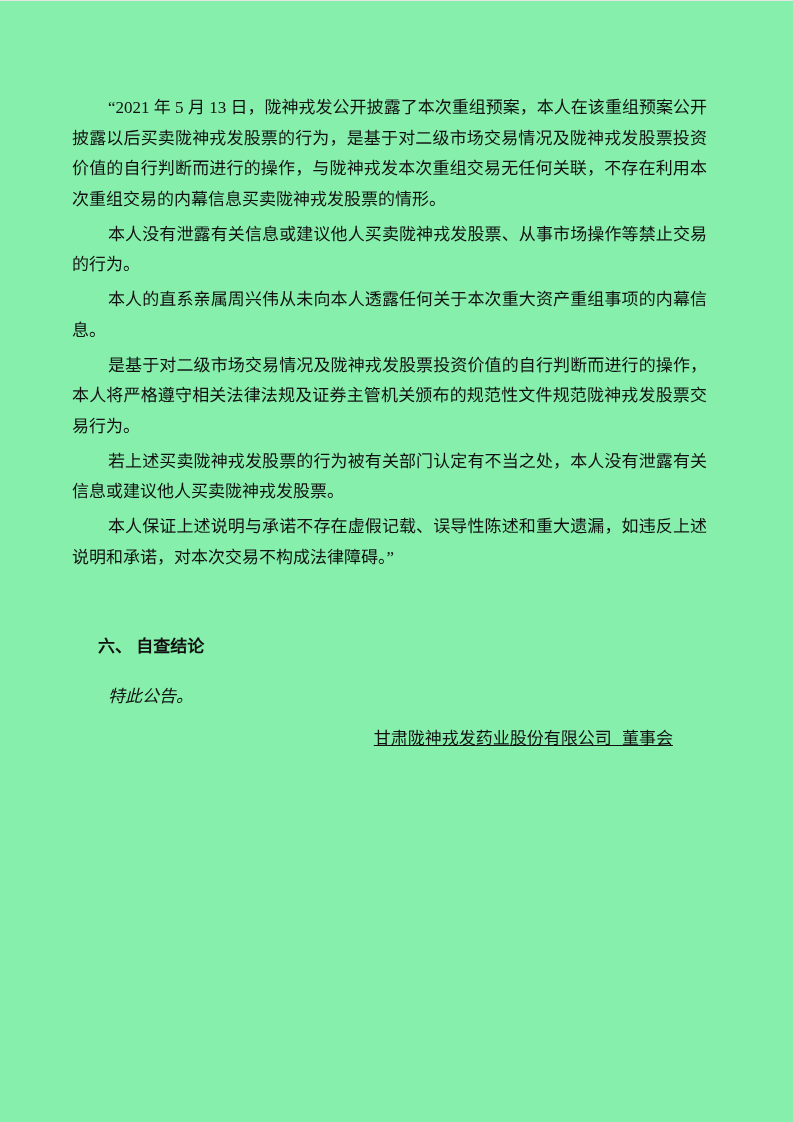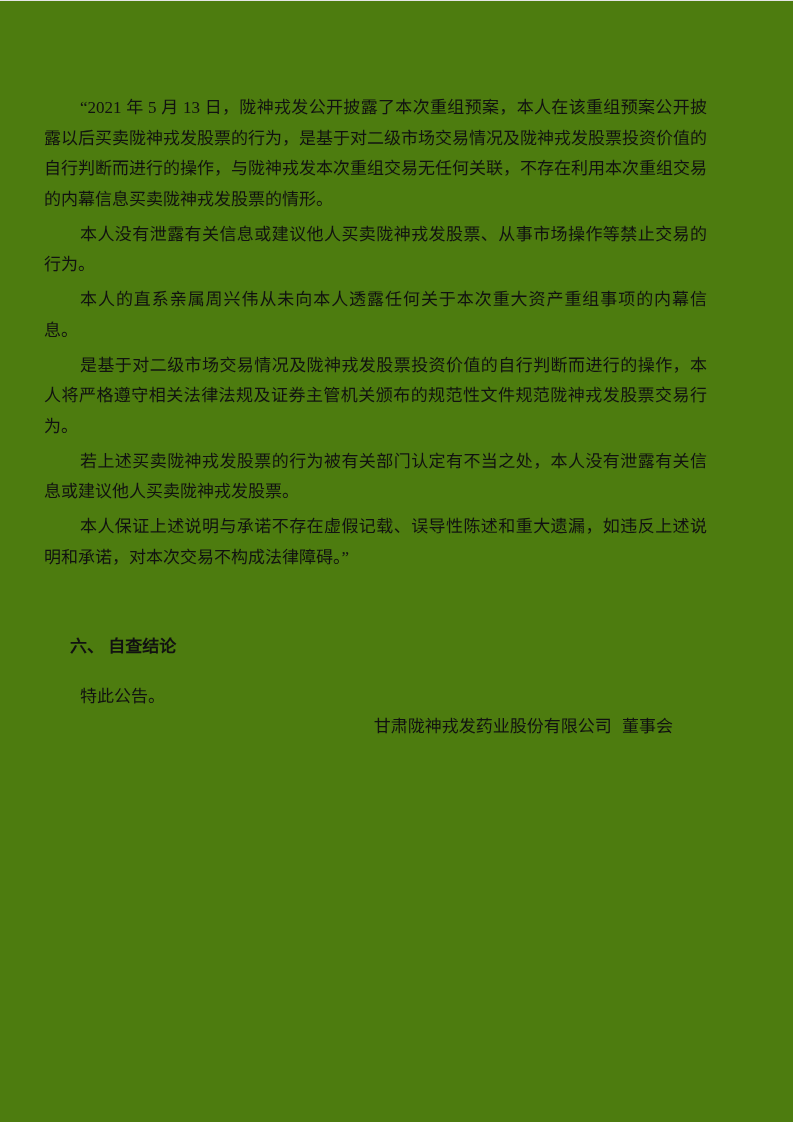--- a/index.html
+++ b/index.html
@@ -9,45 +9,47 @@
   }
   body {
     width: 793px;
     height: 1122px;
     overflow: hidden;
   }
   .page {
     box-sizing: border-box;
     width: 793px;
     height: 1122px;
-    background: #4d7c0f;
+    background: #86efac;
     color: #111111;
     border-top: 1px solid #e5e5e5;
-    padding: 92px 86px 0 44px;
+    padding: 92px 86px 0 72px;
     font-family: "Liberation Serif", "DejaVu Serif", serif;
     font-size: 17px;
     line-height: 30.5px;
   }
   .para {
     margin: 0 0 4.5px 0;
     text-indent: 36px;
     text-align: justify;
     text-justify: inter-character;
   }
   .section-heading {
     font-size: 17px;
     font-weight: bold;
     line-height: 30.5px;
     margin: 59px 0 19px 26px;
     text-align: left;
   }
   .closing-para {
-    margin-bottom: 0;
+    margin-bottom: 12px;
+    font-style: italic;
   }
   .signature-block {
+    text-decoration: underline;
   }
   .sig-line {
     margin: 0;
     text-align: right;
     line-height: 30.5px;
   }
   .sig-company {
     padding-right: 34px;
     word-spacing: 6px;
   }

